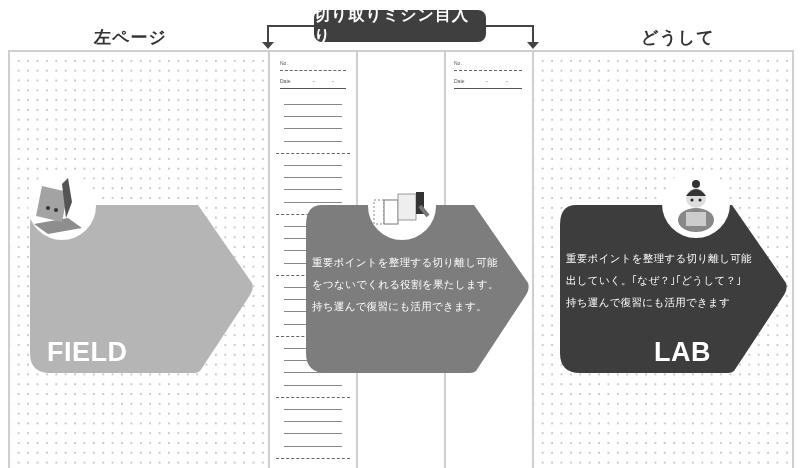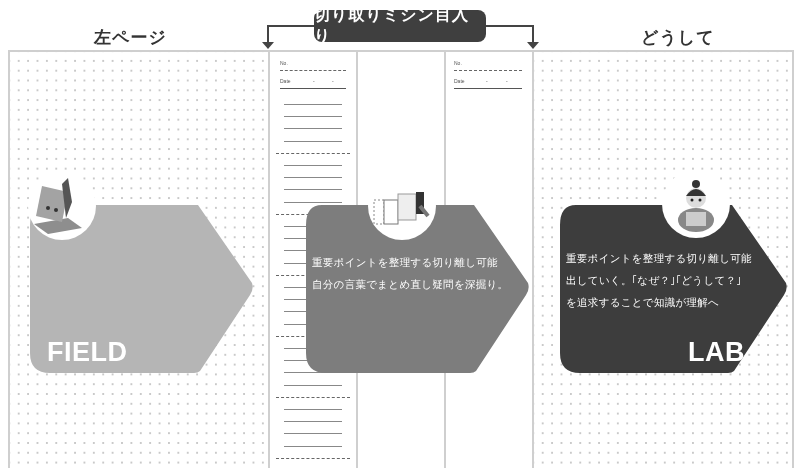--- a/index.html
+++ b/index.html
@@ -111,43 +111,44 @@
       <circle cx="28" cy="38" r="2" fill="#333"></circle>
   </svg>
 </div>
 
 <div class="card" style="left:304px;top:205px;width:226px;height:168px;">
   <svg width="226" height="168">
     <path d="M18 0 H170 L224 78 Q226 84 222 90 L172 166 Q170 168 166 168 H22 Q2 168 2 148 V20 Q2 0 18 0 Z" fill="#7d7d7d"></path>
   </svg>
   <div class="card-text" style="left:8px;top:46px;">
     <div>重要ポイントを整理する切り離し可能</div>
-    <div>自分の言葉でまとめ直し疑問を深掘り。</div>
+    <div>をつないでくれる役割を果たします。</div>
+    <div>持ち運んで復習にも活用できます。</div>
   </div>
 </div>
 <div class="badge" style="left:368px;top:172px;">
   <svg width="68" height="68">
     <rect x="6" y="28" width="10" height="24" fill="none" stroke="#888" stroke-dasharray="2,2"></rect>
     <rect x="16" y="28" width="14" height="24" fill="#fff" stroke="#777"></rect>
     <rect x="30" y="22" width="18" height="26" fill="#eee" stroke="#999"></rect>
     <rect x="48" y="20" width="8" height="22" fill="#333"></rect>
     <line x1="52" y1="34" x2="60" y2="44" stroke="#777" stroke-width="4"></line>
   </svg>
 </div>
 
 <div class="card" style="left:558px;top:205px;width:230px;height:168px;">
   <svg width="230" height="168">
     <path d="M18 0 H174 L228 78 Q230 84 226 90 L176 166 Q174 168 170 168 H22 Q2 168 2 148 V20 Q2 0 18 0 Z" fill="#3d3d3d"></path>
   </svg>
   <div class="card-text" style="left:8px;top:42px;">
     <div>重要ポイントを整理する切り離し可能</div>
     <div>出していく。｢なぜ？｣｢どうして？｣</div>
-    <div>を追求することで知識が理解へ</div>
+    <div>持ち運んで復習にも活用できます</div>
   </div>
-  <div class="card-name" style="left:96px;top:132px;margin-left:34px;">LAB</div>
+  <div class="card-name" style="left:96px;top:132px;">LAB</div>
 </div>
 <div class="badge" style="left:662px;top:170px;">
   <svg width="68" height="68">
     <ellipse cx="34" cy="50" rx="18" ry="12" fill="#888"></ellipse>
     <rect x="24" y="42" width="20" height="14" fill="#ccc"></rect>
     <circle cx="34" cy="28" r="10" fill="#ddd"></circle>
     <path d="M24 26 Q34 12 44 26 Z" fill="#333"></path>
     <circle cx="34" cy="14" r="4" fill="#333"></circle>
     <circle cx="30" cy="30" r="1.5" fill="#222"></circle>
       <circle cx="38" cy="30" r="1.5" fill="#222"></circle>

